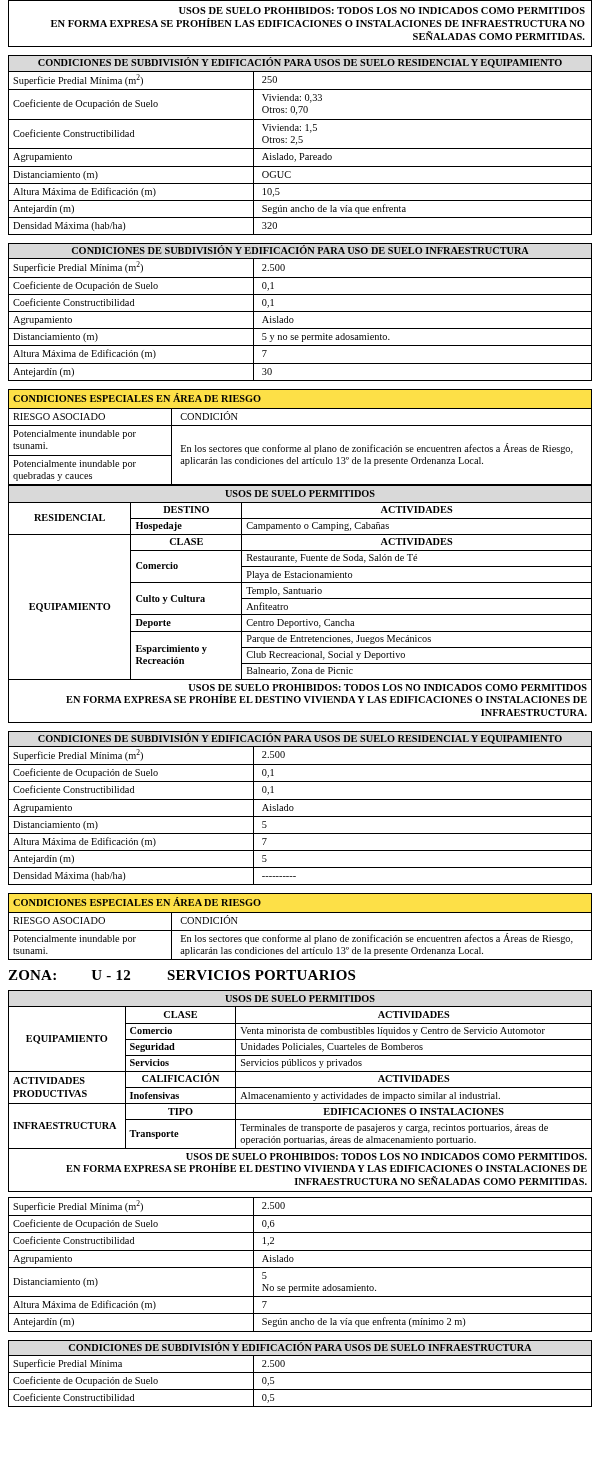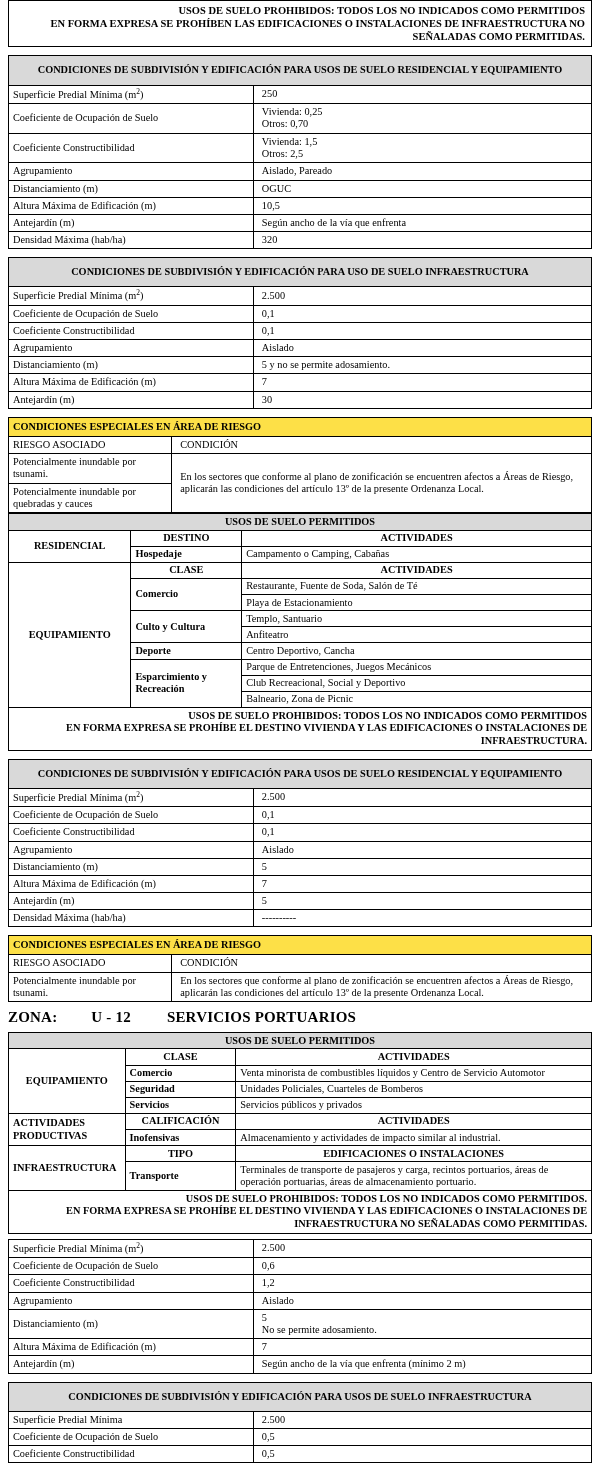--- a/index.html
+++ b/index.html
@@ -37,21 +37,21 @@
     font-weight: bold;
     font-size: 10.5px;
     line-height: 1.25;
     padding: 3px 6px;
   }
   .hdr-gray {
     background: #d9d9d9;
     text-align: center;
     font-weight: bold;
     font-size: 10.5px;
-    padding: 8px 4px;
+    padding: 1px 4px;
   }
   .center { text-align: center; }
   .bold { font-weight: bold; }
   .spacer { height: 8px; }
   .spacer-sm { height: 5px; }
   .zone-line {
     font-size: 15px;
     font-weight: bold;
     padding: 7px 0 6px 0;
     letter-spacing: 0.2px;
@@ -101,21 +101,21 @@
         <tr>
       <td class="hdr-gray" colspan="2">CONDICIONES DE SUBDIVISIÓN Y EDIFICACIÓN PARA USOS DE SUELO RESIDENCIAL Y EQUIPAMIENTO</td>
     </tr>
     <tr>
       <td class="left-pad"><span>Superficie Predial Mínima (m</span><span class="sup">2</span><span>)</span></td>
       <td class="val-pad">250</td>
     </tr>
     <tr>
       <td class="left-pad">Coeficiente de Ocupación de Suelo</td>
       <td class="val-pad two-line">
-        <span>Vivienda: 0,25</span><br>
+        <span>Vivienda: 0,33</span><br>
         <span>Otros:      0,70</span>
       </td>
     </tr>
     <tr>
       <td class="left-pad">Coeficiente Constructibilidad</td>
       <td class="val-pad two-line">
         <span>Vivienda: 1,5</span><br>
         <span>Otros:     2,5</span>
       </td>
     </tr>

